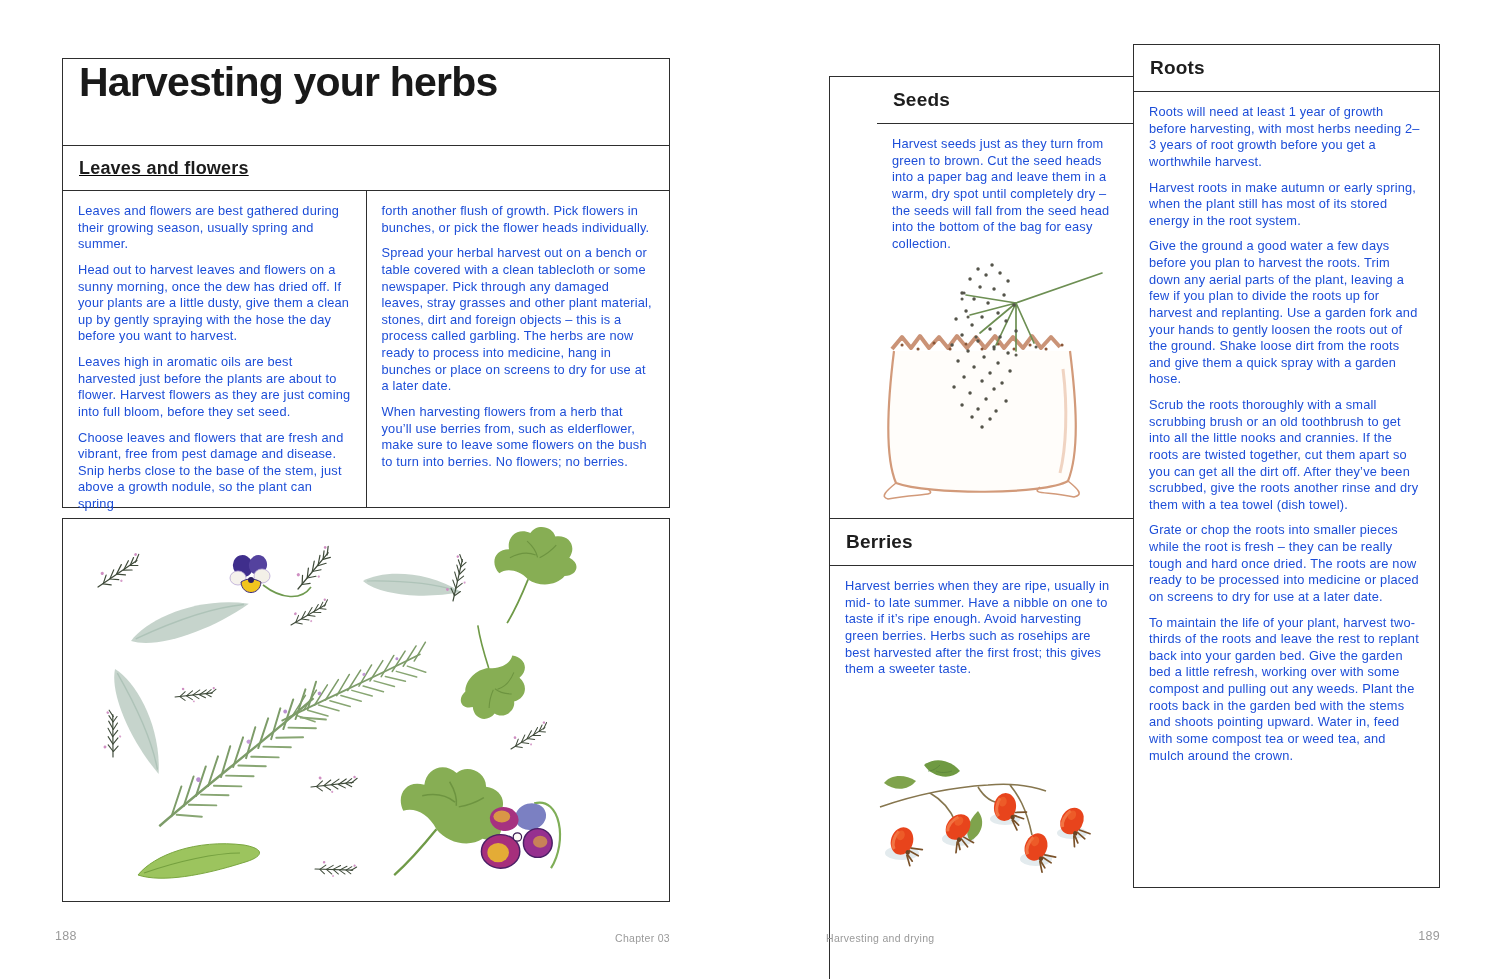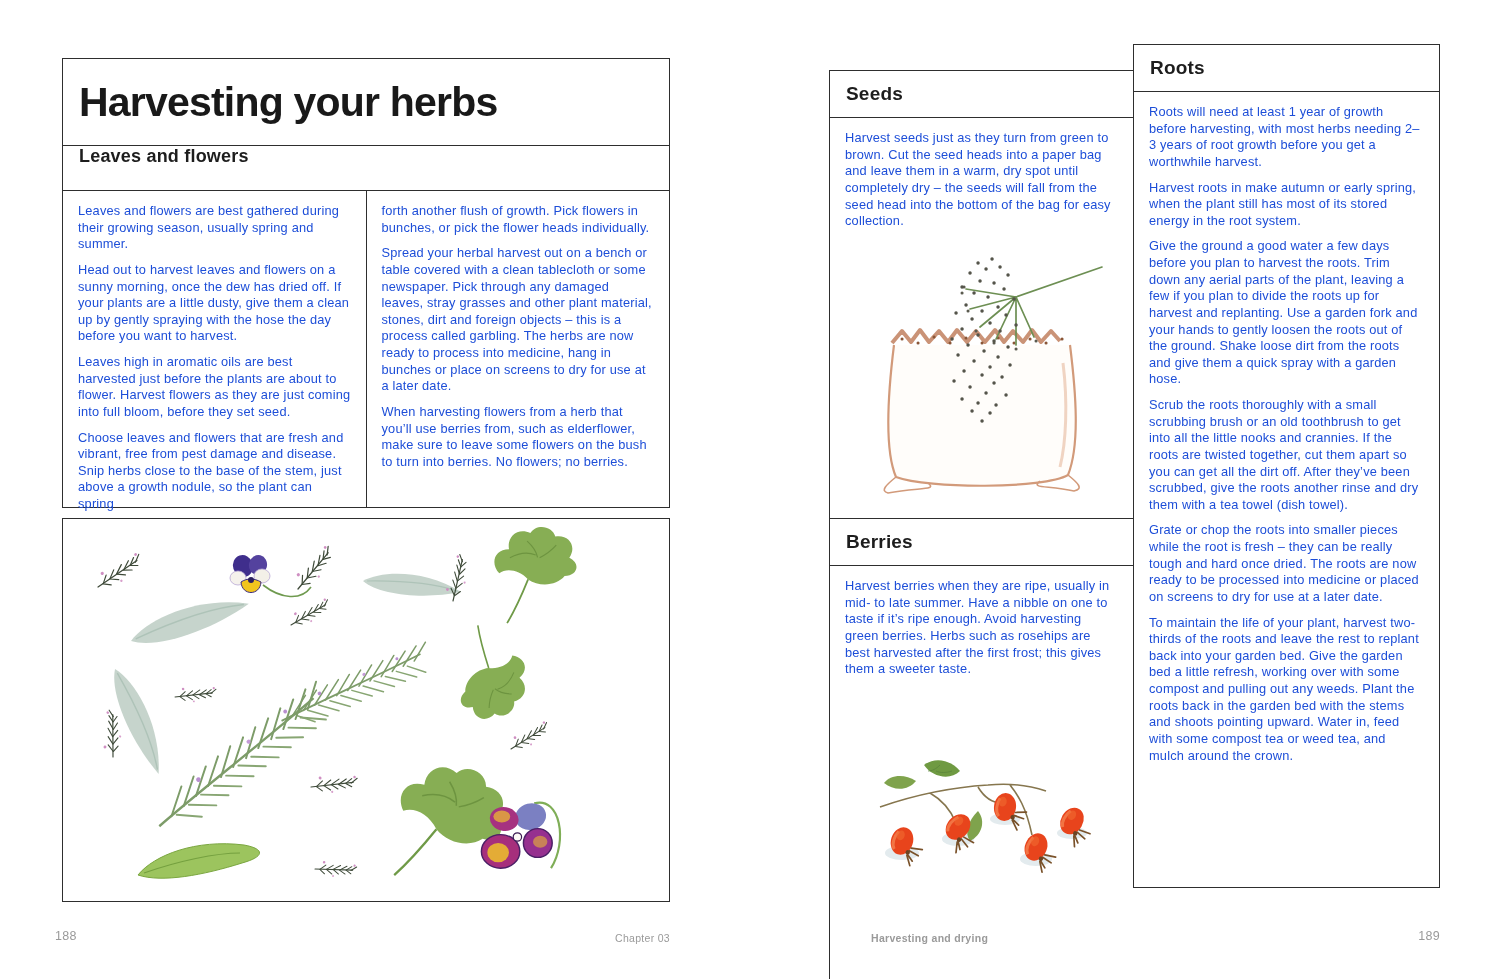--- a/index.html
+++ b/index.html
@@ -1,22 +1,22 @@
 <!DOCTYPE html>
 <html><head>
 <meta charset="utf-8">
 <style>
   html,body{margin:0;padding:0;background:#ffffff;}
   .spread{position:relative;width:1500px;height:979px;background:#ffffff;
           font-family:"Liberation Sans",sans-serif;overflow:hidden;}
   .box{position:absolute;border:1.5px solid #2e2e2e;background:#fff;box-sizing:border-box;}
   .noleft{border-right:none;}
-  .title-row{height:87px;border-bottom:1.5px solid #2e2e2e;display:flex;align-items:center;padding:0 16px;box-sizing:border-box;}
+  .title-row{height:87px;border-bottom:1.5px solid #2e2e2e;display:flex;padding:0 16px;box-sizing:border-box;}
   .page-title{font-size:41px;font-weight:700;color:#191919;letter-spacing:-0.8px;margin:0;}
-  .subhead-row{height:45px;border-bottom:1.5px solid #2e2e2e;display:flex;padding:0 16px;box-sizing:border-box;}
+  .subhead-row{height:45px;border-bottom:1.5px solid #2e2e2e;display:flex;align-items:center;padding:0 16px;box-sizing:border-box;text-decoration:underline;}
   .subhead{font-size:18px;font-weight:700;color:#1d1d1d;letter-spacing:0.2px;}
   .cols{display:flex;height:calc(100% - 132px);}
   .col{flex:1;padding:12px 15px;box-sizing:border-box;}
   .col-divider{border-right:1.5px solid #2e2e2e;}
   .header-row{height:47px;border-bottom:1.5px solid #2e2e2e;display:flex;align-items:center;padding:0 16px;box-sizing:border-box;}
   .sec-heading{font-size:19px;font-weight:700;color:#1d1d1d;letter-spacing:0.2px;}
   .pad{padding:12px 15px;}
   p.body{font-size:12.8px;line-height:1.3;color:#1d4ed8;margin:0 0 9px 0;letter-spacing:0.18px;}
   .footer{position:absolute;color:#9a9a9a;letter-spacing:0.3px;}
   .pagenum{font-size:12.5px;}
@@ -120,21 +120,21 @@
       <use href="#rosemary" transform="translate(95,305) rotate(-30) scale(1.3)"></use>
       <use href="#thyme" transform="translate(248,268) rotate(6) scale(0.9)"></use>
       <use href="#parsley" transform="translate(362,290) rotate(25) scale(1.35)"></use>
       <use href="#thyme" transform="translate(448,230) rotate(-20) scale(0.85)"></use>
       <use href="#pansy-br" transform="translate(452,318) scale(1.2)"></use>
       <use href="#greenleaf" transform="translate(75,330)"></use>
       <use href="#thyme" transform="translate(252,350) rotate(14) scale(0.8)"></use>
     </svg>
   </div>
 
-  <div class="box noleft" style="left:829px;top:70px;width:304px;height:452px;">
+  <div class="box noleft" style="left:829px;top:76px;width:304px;height:452px;padding-left:47px;">
     <div class="header-row">
       <span class="sec-heading">Seeds</span>
     </div>
     <div class="pad">
       <p class="body">Harvest seeds just as they turn from green to brown. Cut the seed heads into a paper bag and leave them in a warm, dry spot until completely dry – the seeds will fall from the seed head into the bottom of the bag for easy collection.</p>
     </div>
     <svg class="illus-abs" style="left:28px;top:182px;" width="250" height="260" viewBox="0 0 250 260">
       <path d="M36 92 C30 140 26 196 38 224 C70 236 186 236 210 222 C222 192 218 140 212 92" fill="#fffdfa" stroke="#d29a7a" stroke-width="2.2"></path>
       <path d="M38 224 C28 232 22 238 30 240 C60 234 80 238 70 230 M210 222 C220 230 226 236 216 238 C190 232 172 236 182 228" stroke="#d29a7a" stroke-width="1.6" fill="none"></path>
       <path d="M205 110 C210 150 208 190 202 214" stroke="#ecc9b4" stroke-width="3" fill="none" opacity="0.8"></path>
@@ -190,16 +190,16 @@
       <p class="body">Harvest roots in make autumn or early spring, when the plant still has most of its stored energy in the root system.</p>
       <p class="body">Give the ground a good water a few days before you plan to harvest the roots. Trim down any aerial parts of the plant, leaving a few if you plan to divide the roots up for harvest and replanting. Use a garden fork and your hands to gently loosen the roots out of the ground. Shake loose dirt from the roots and give them a quick spray with a garden hose.</p>
       <p class="body">Scrub the roots thoroughly with a small scrubbing brush or an old toothbrush to get into all the little nooks and crannies. If the roots are twisted together, cut them apart so you can get all the dirt off. After they’ve been scrubbed, give the roots another rinse and dry them with a tea towel (dish towel).</p>
       <p class="body">Grate or chop the roots into smaller pieces while the root is fresh – they can be really tough and hard once dried. The roots are now ready to be processed into medicine or placed on screens to dry for use at a later date.</p>
       <p class="body">To maintain the life of your plant, harvest two-thirds of the roots and leave the rest to replant back into your garden bed. Give the garden bed a little refresh, working over with some compost and pulling out any weeds. Plant the roots back in the garden bed with the stems and shoots pointing upward. Water in, feed with some compost tea or weed tea, and mulch around the crown.</p>
     </div>
   </div>
 
   <div class="footer pagenum" style="left:55px;top:929px;">188</div>
   <div class="footer caption ta-right" style="left:62px;top:932px;width:608px;">Chapter 03</div>
-  <div class="footer caption" style="left:871px;top:932px;font-weight:bold;">Harvesting and drying</div>
+  <div class="footer caption" style="left:826px;top:932px;">Harvesting and drying</div>
   <div class="footer pagenum ta-right" style="left:1133px;top:929px;width:307px;">189</div>
 
 </div>
 
 </body></html>

